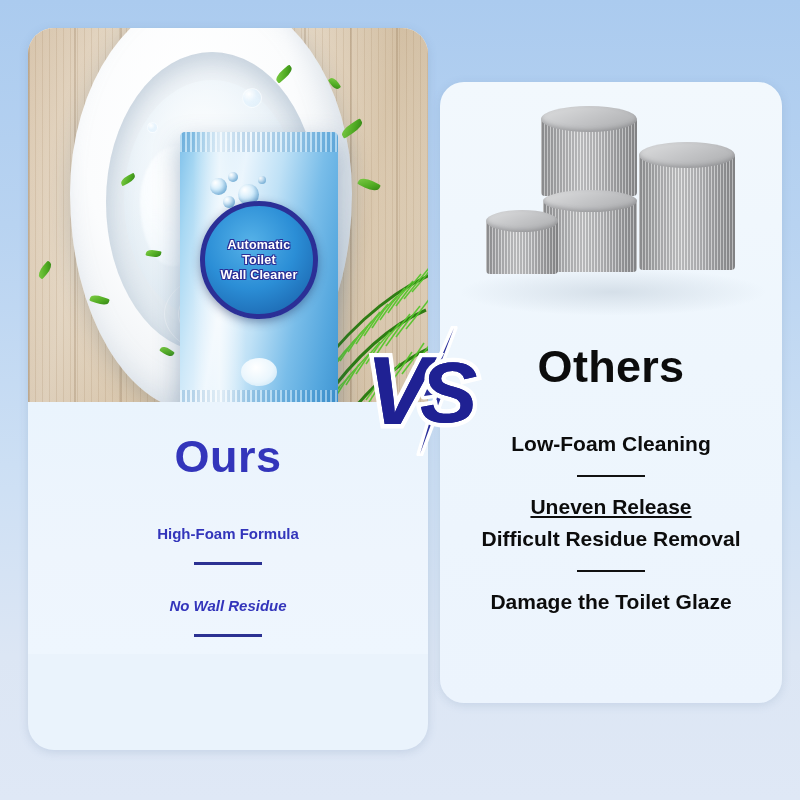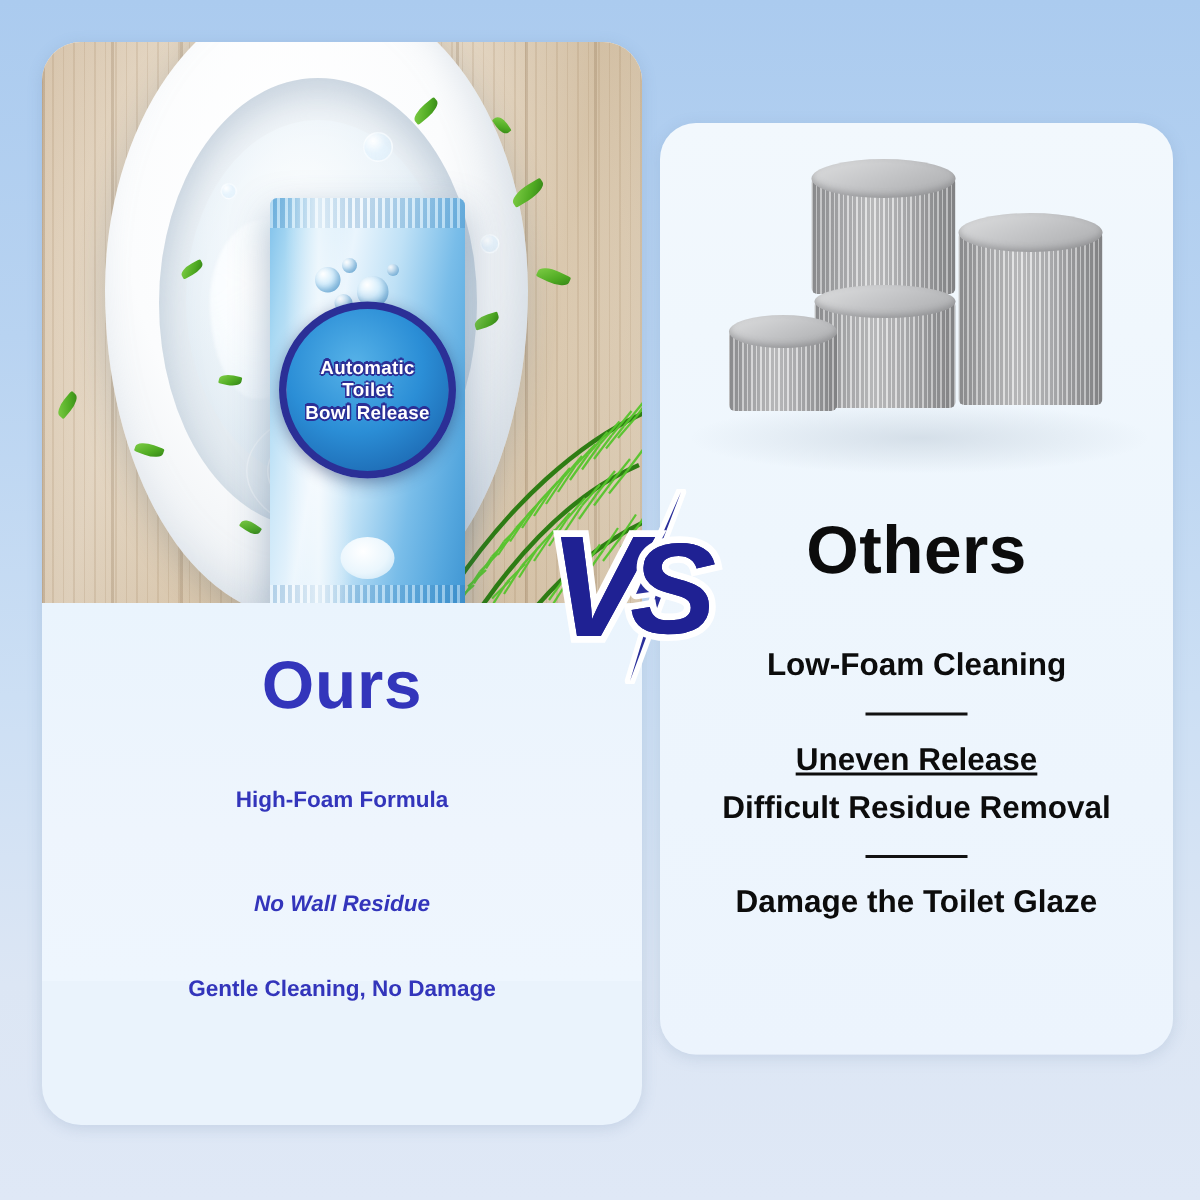--- a/index.html
+++ b/index.html
@@ -142,21 +142,21 @@
     width: 180px;
     height: 180px;
     pointer-events: none;
   }
 
   
   .pouch {
     position: absolute;
     left: 152px;
     top: 104px;
-    width: 130px;
+    width: 158px;
     height: 278px;
     border-radius: 5px;
     background:
       linear-gradient(100deg,
         #7ec0ea 0%, #a8d8f3 10%, #cfe9f9 22%, #eaf5fd 34%,
         #bfe1f6 52%, #79bde9 72%, #55a7de 88%, #3f95d2 100%);
     box-shadow: 0 10px 26px rgba(40,80,120,.38);
     overflow: hidden;
   }
   .pouch-crimp-top, .pouch-crimp-bot {
@@ -471,34 +471,33 @@
         <div class="pouch-bubbles">
           <div class="pb" style="left:0px;  top:6px;  width:17px;height:17px;"></div>
           <div class="pb" style="left:18px; top:0px;  width:10px;height:10px;"></div>
           <div class="pb" style="left:28px; top:12px; width:21px;height:21px;"></div>
           <div class="pb" style="left:13px; top:24px; width:12px;height:12px;"></div>
           <div class="pb" style="left:48px; top:4px;  width:8px; height:8px;"></div>
         </div>
 
         <div class="pouch-badge">
           <div class="badge-text">Automatic Toilet</div>
-          <div class="badge-text">Bowl Release</div>
+          <div class="badge-text">Wall Cleaner</div>
         </div>
 
         <div class="pouch-drop"></div>
       </div>
     </div>
 
     <div class="ours-text">
       <div class="ours-title">Ours</div>
       <div class="ours-line l1">High-Foam Formula</div>
       <div class="sep-blue"></div>
       <div class="ours-line l2">No Wall Residue</div>
       <div class="sep-blue"></div>
-      <div class="ours-line l3">Gentle Cleaning, No Damage</div>
     </div>
   </div>
 
   <div id="others-card">
 
     <div class="caps-area">
 
       <div class="cap-shadow" style="left:18px;top:186px;width:310px;height:48px;"></div>
 
       <div class="cap" style="left:199px;top:72px;width:96px;height:116px;">

